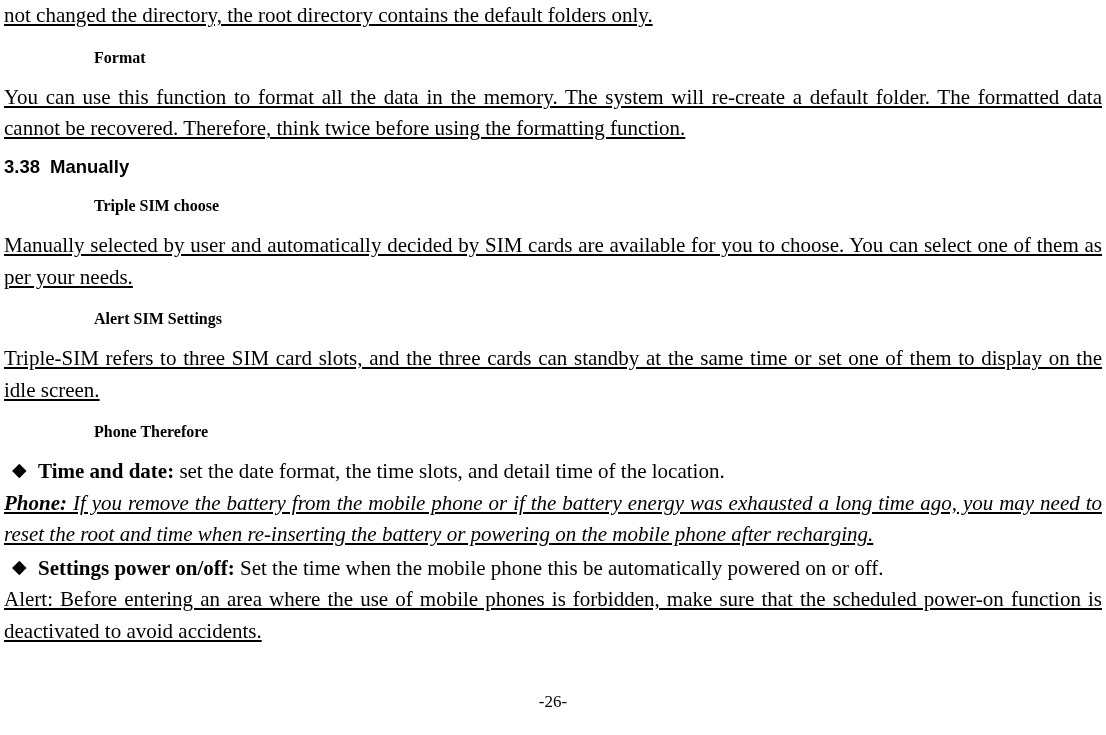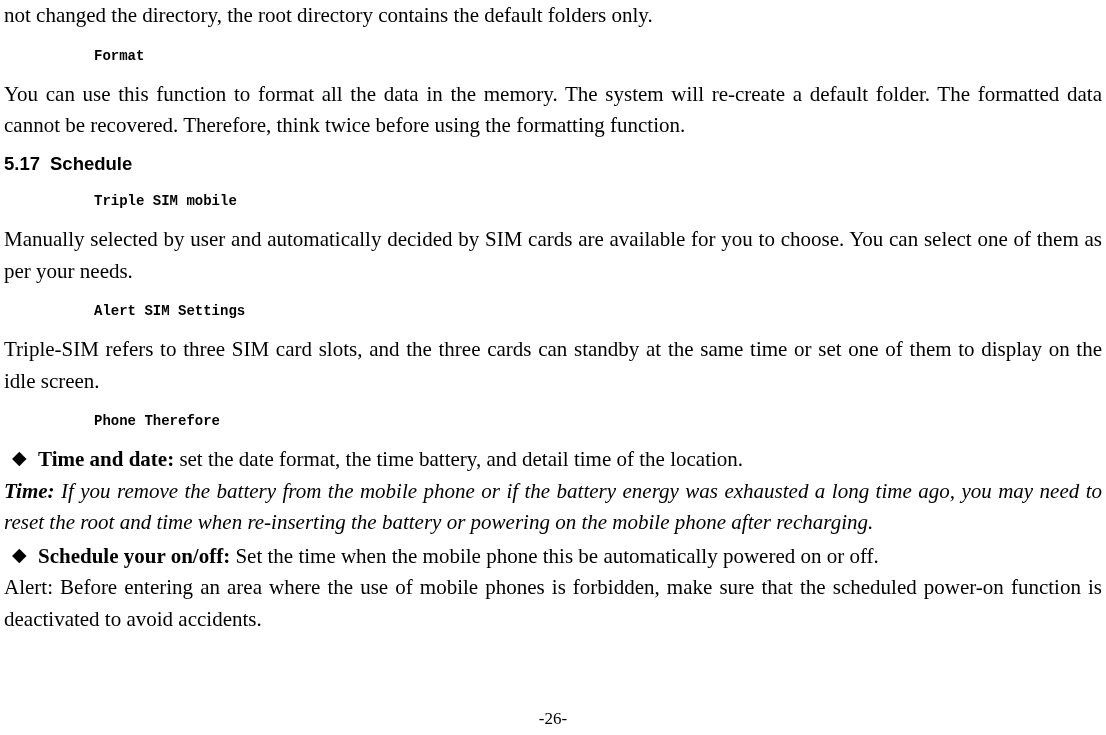--- a/index.html
+++ b/index.html
@@ -7,83 +7,83 @@
     font-family: "Times New Roman", Times, serif;
     font-size: 21px;
     line-height: 1.5;
     color: #000;
     background: #fff;
     width: 1106px;
     height: 735px;
     padding: 0 4px 0 4px;
     position: relative;
   }
-  .para { text-align: justify; margin-bottom: 2px; }
+  .para { text-align: justify; margin-bottom: 2px; text-decoration: underline; }
   .heading-indent {
-    font-family: Liberation Mono, monospace;
+    font-family: Liberation Serif, serif;
     font-weight: bold;
-    font-size: 14px;
+    font-size: 16px;
     margin: 14px 0 12px 90px;
   }
   .section-number {
     font-family: Arial, Helvetica, sans-serif;
     font-weight: bold;
     font-size: 18.5px;
     margin: 8px 0 10px 0;
   }
   .section-number .num { margin-right: 10px; }
   .bullet-line { display: flex; }
   .bullet-mark { width: 34px; flex-shrink: 0; font-size:19px; padding-left:8px;}
   .bullet-body { flex: 1; text-align: justify; }
   .italic { font-style: italic; }
   .bold { font-weight: bold; }
   .pagenum {
     position: absolute;
-    bottom: 4px;
+    bottom: 21px;
     left: 0; right: 0;
     text-align: center;
     font-size: 17px;
   }
 </style>
 </head>
 <body>
 
 <p class="para">not changed the directory, the root directory contains the default folders only.</p>
 
 <h3 class="heading-indent">Format</h3>
 
 <p class="para">You can use this function to format all the data in the memory. The system will re-create a default folder. The formatted data cannot be recovered. Therefore, think twice before using the formatting function.</p>
 
 <p class="section-number">
-  <span class="num">5.17</span><span>Schedule</span>
+  <span class="num">3.38</span><span>Manually</span>
 </p>
 
-<h3 class="heading-indent">Triple SIM mobile</h3>
+<h3 class="heading-indent">Triple SIM choose</h3>
 
 <p class="para">Manually selected by user and automatically decided by SIM cards are available for you to choose. You can select one of them as per your needs.</p>
 
 <h3 class="heading-indent">Alert SIM Settings</h3>
 
 <p class="para">Triple-SIM refers to three SIM card slots, and the three cards can standby at the same time or set one of them to display on the idle screen.</p>
 
 <h3 class="heading-indent">Phone Therefore</h3>
 
 <div class="bullet-line">
   <div class="bullet-mark">◆</div>
   <div class="bullet-body">
-    <span class="bold">Time and date:</span><span> set the date format, the time battery, and detail time of the location.</span>
+    <span class="bold">Time and date:</span><span> set the date format, the time slots, and detail time of the location.</span>
   </div>
 </div>
 
 <p class="para italic">
-  <span class="bold">Time:</span><span> If you remove the battery from the mobile phone or if the battery energy was exhausted a long time ago, you may need to reset the root and time when re-inserting the battery or powering on the mobile phone after recharging.</span>
+  <span class="bold">Phone:</span><span> If you remove the battery from the mobile phone or if the battery energy was exhausted a long time ago, you may need to reset the root and time when re-inserting the battery or powering on the mobile phone after recharging.</span>
 </p>
 
 <div class="bullet-line">
   <div class="bullet-mark">◆</div>
   <div class="bullet-body">
-    <span class="bold">Schedule your on/off:</span><span> Set the time when the mobile phone this be automatically powered on or off.</span>
+    <span class="bold">Settings power on/off:</span><span> Set the time when the mobile phone this be automatically powered on or off.</span>
   </div>
 </div>
 
 <p class="para">Alert: Before entering an area where the use of mobile phones is forbidden, make sure that the scheduled power-on function is deactivated to avoid accidents.</p>
 
 <div class="pagenum">-26-</div>
 
 </body></html>

